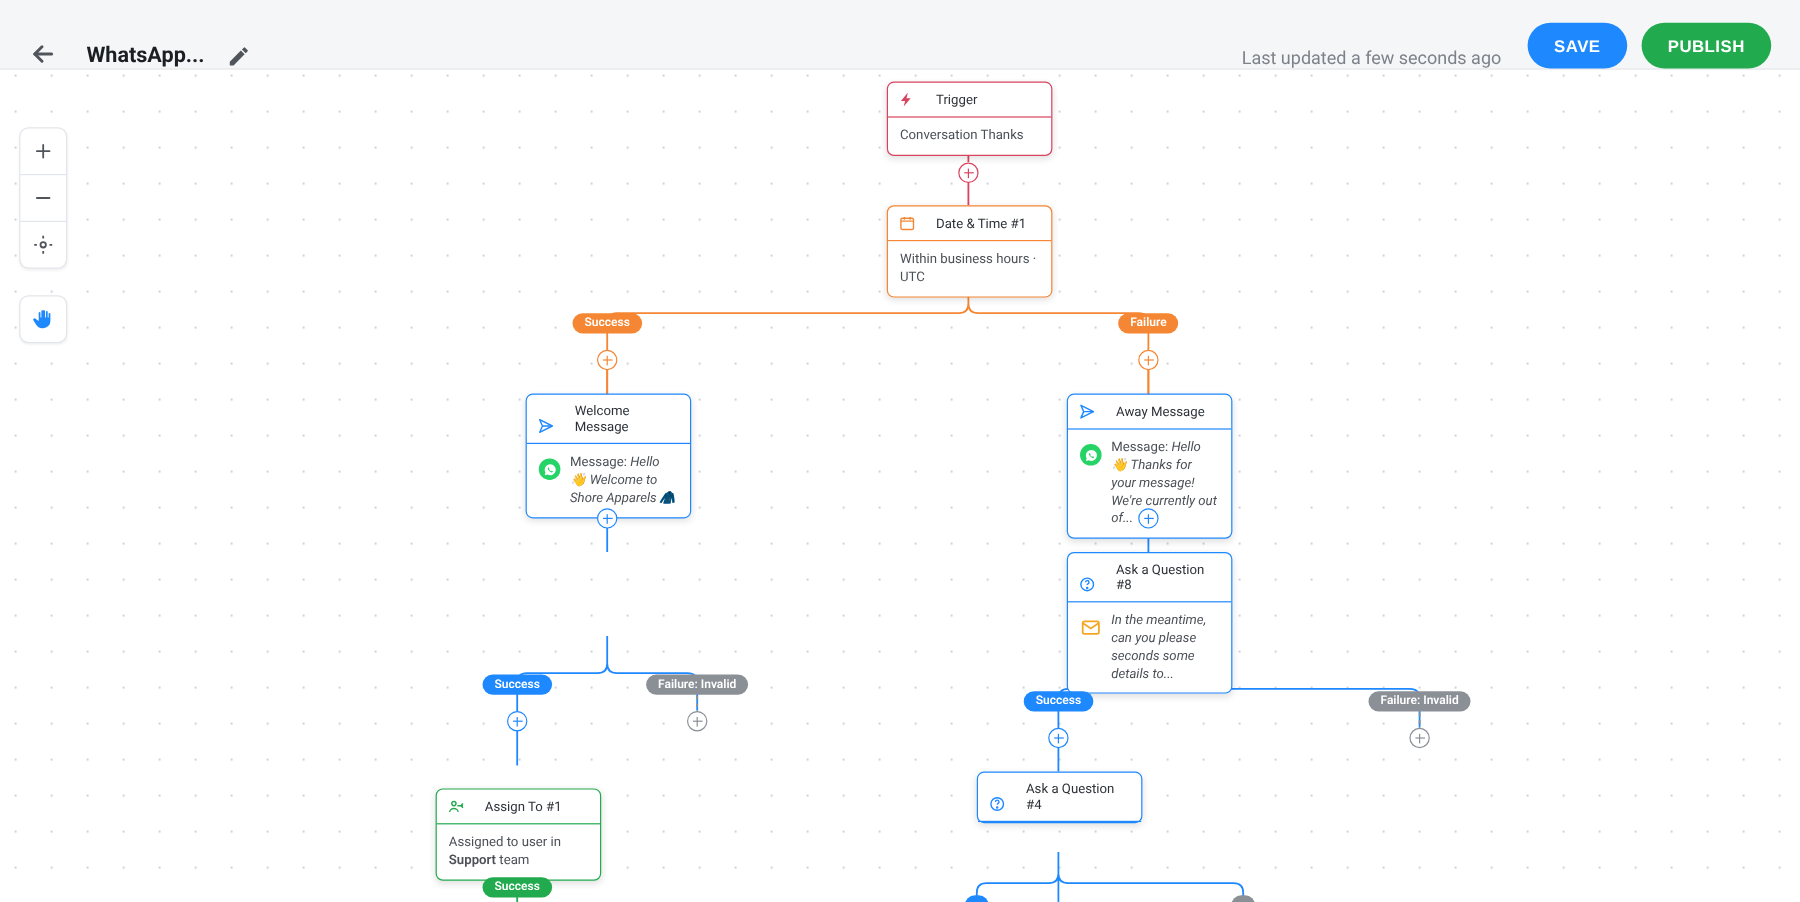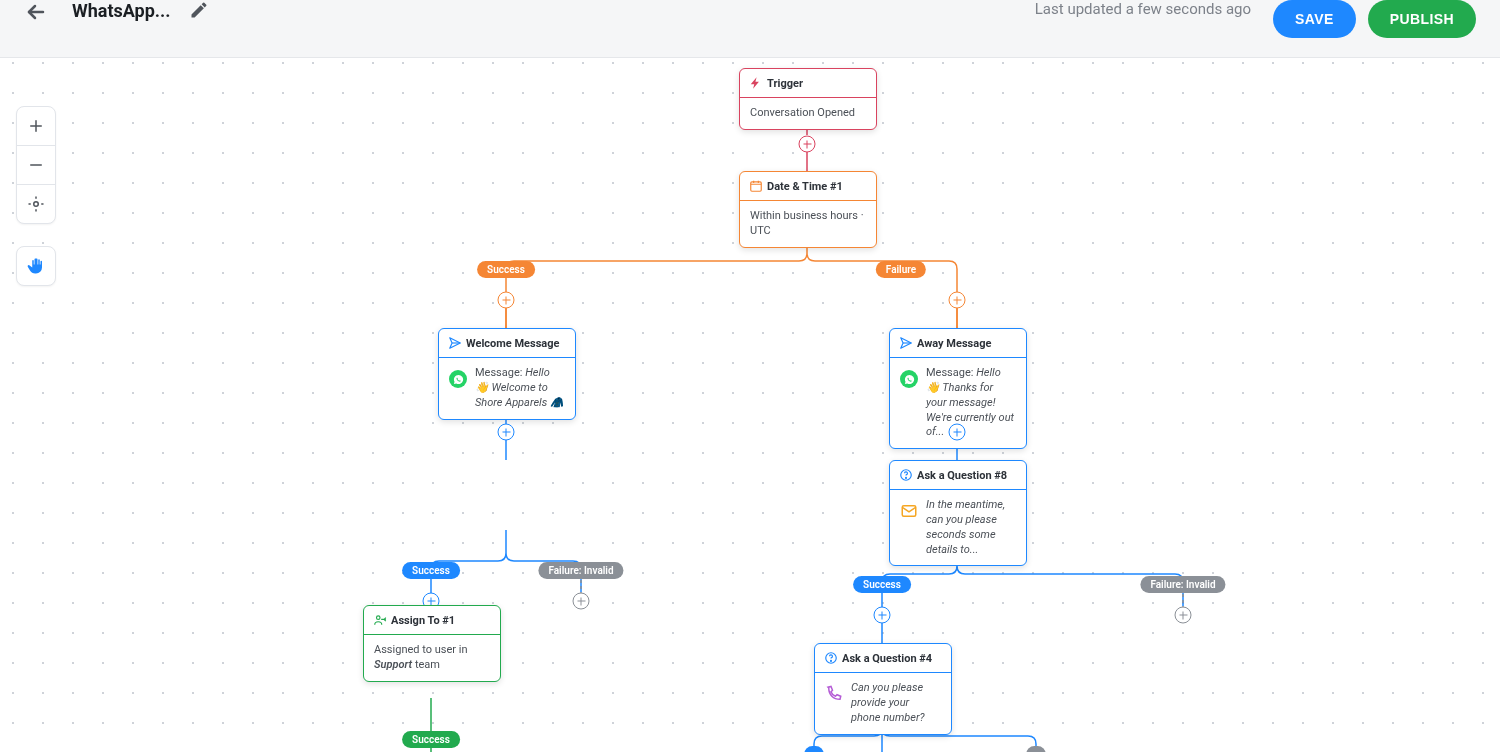--- a/index.html
+++ b/index.html
@@ -1,17 +1,17 @@
 <!DOCTYPE html>
 <html><head>
 <meta charset="utf-8">
 <style>
   html,body{margin:0;padding:0;width:1500px;height:752px;font-family:-apple-system,BlinkMacSystemFont,"Segoe UI",Roboto,Helvetica,Arial,sans-serif;background:#fff;overflow:hidden}
   
-  .header{position:absolute;top:0;left:0;right:0;height:58px;background:#f5f6f7;border-bottom:1px solid #e5e7ea;display:flex;align-items:flex-start;padding:0 24px;box-sizing:border-box}
+  .header{position:absolute;top:0;left:0;right:0;height:58px;background:#f5f6f7;border-bottom:1px solid #e5e7ea;display:flex;align-items:flex-end;padding:0 24px;box-sizing:border-box}
   .back-arrow{width:24px;height:24px;color:#50555c;cursor:pointer}
   .back-arrow svg{width:100%;height:100%}
   .title{font-size:18px;font-weight:700;color:#1b1f23;margin-left:24px}
   .edit-icon{width:20px;height:20px;color:#50555c;margin-left:18px;cursor:pointer}
   .edit-icon svg{width:100%;height:100%}
   .spacer{flex:1}
   .updated{font-size:15px;color:#7d828a;margin-right:22px}
   .btn{border:none;border-radius:19px;height:38px;padding:0 22px;font-size:14px;font-weight:700;letter-spacing:.4px;cursor:pointer}
   .btn-save{background:#1e88ff;color:#fff;margin-right:12px}
   .btn-publish{background:#22aa4e;color:#fff}
@@ -20,29 +20,29 @@
     radial-gradient(circle,#cfd3d9 1.2px,transparent 1.2px);
     background-size:30px 30px;background-position:-2px -10px}
   
   .tools{position:absolute;display:flex;flex-direction:column;gap:0}
   .tool-group{background:#fff;border:1px solid #e2e5ea;border-radius:8px;box-shadow:0 1px 2px rgba(0,0,0,.05)}
   .tool{width:38px;height:38px;display:flex;align-items:center;justify-content:center;color:#50555c;cursor:pointer}
   .tool+.tool{border-top:1px solid #e2e5ea}
   .tool svg{width:18px;height:18px}
   
   .node{position:absolute;background:#fff;border:1px solid;border-radius:6px;box-shadow:0 2px 6px rgba(0,0,0,.12);width:136px}
-  .node .hd{display:flex;align-items:flex-end;gap:4px;padding:7px 9px;border-bottom:1px solid;font-size:11px;font-weight:700;color:#2d3239}
+  .node .hd{display:flex;align-items:flex-end;gap:17px;padding:7px 9px;border-bottom:1px solid;font-size:11px;font-weight:400;color:#2d3239}
   .node .hd .nicon{width:14px;height:14px;flex:none}
   .node .bd{padding:8px 10px;font-size:11px;color:#4b5057;line-height:1.35}
   .node .bd.withicon{display:flex;gap:8px;align-items:flex-start}
   .node .bd.withicon .bicon{width:18px;height:18px;flex:none;margin-top:4px}
   .node .bd .msgwrap{flex:1}
   .node .bd .lbl-static{font-style:normal}
   .node .bd .val-italic{font-style:italic}
-  .node .bd .val-strong-italic{font-style:italic;font-weight:600}
+  .node .bd .val-strong-italic{font-weight:600}
   
   .theme-red{border-color:#d9435f}
   .theme-red .hd{border-color:#d9435f}
   .theme-orange{border-color:#f58634}
   .theme-orange .hd{border-color:#f58634}
   .theme-blue{border-color:#1e88ff}
   .theme-blue .hd{border-color:#1e88ff}
   .theme-green{border-color:#22aa4e}
   .theme-green .hd{border-color:#22aa4e}
   
@@ -150,38 +150,38 @@
     <path d="M882 652 V694 M882 670 Q882 678 874 678 L822 678 Q814 678 814 686 V694 M882 670 Q882 678 890 678 L1028 678 Q1036 678 1036 686 V694" stroke="#1e88ff" stroke-width="1.5" fill="none"></path>
   </svg>
 
   <div class="node theme-red" style="left:739px;top:10px">
     <div class="hd">
       <span class="nicon" style="color:#d9435f"><svg viewBox="0 0 24 24" fill="currentColor">
             <path d="M13 2 3 14h6l-2 8 10-12h-6z"></path>
           </svg></span>
       <span>Trigger</span>
     </div>
-    <div class="bd"><span>Conversation Opened</span></div>
+    <div class="bd"><span>Conversation Thanks</span></div>
   </div>
 
   <div class="plus plus-red" style="left:807px;top:86px"></div>
 
   <div class="node theme-orange" style="left:739px;top:113px">
     <div class="hd">
       <span class="nicon" style="color:#f58634"><svg viewBox="0 0 24 24" fill="none" stroke="currentColor" stroke-width="2">
             <rect x="3" y="5" width="18" height="16" rx="2"></rect>
             <path d="M3 9h18M8 3v4M16 3v4"></path>
           </svg></span>
       <span>Date &amp; Time #1</span>
     </div>
     <div class="bd"><span>Within business hours · UTC</span></div>
   </div>
 
   <div class="pill pill-orange" style="left:506px;top:203px">Success</div>
-  <div class="pill pill-orange" style="left:901px;top:203px">Failure</div>
+  <div class="pill pill-orange" style="left:957px;top:203px">Failure</div>
   <div class="plus plus-orange" style="left:506px;top:242px"></div>
   <div class="plus plus-orange" style="left:957px;top:242px"></div>
 
   <div class="node theme-blue" style="left:889px;top:270px">
     <div class="hd">
       <span class="nicon" style="color:#1e88ff"><svg viewBox="0 0 24 24" fill="none" stroke="currentColor" stroke-width="2" stroke-linejoin="round">
             <path d="M3 3l18 9-18 9 4-9-4-9z"></path>
             <path d="M7 12h14"></path>
           </svg></span>
       <span>Away Message</span>
@@ -247,21 +247,21 @@
   <div class="pill pill-blue" style="left:431px;top:504px">Success</div>
   <div class="pill pill-grey" style="left:581px;top:504px">Failure: Invalid</div>
   <div class="plus plus-blue" style="left:431px;top:543px"></div>
   <div class="plus plus-grey" style="left:581px;top:543px"></div>
 
   <div class="pill pill-blue" style="left:882px;top:518px">Success</div>
   <div class="pill pill-grey" style="left:1183px;top:518px">Failure: Invalid</div>
   <div class="plus plus-blue" style="left:882px;top:557px"></div>
   <div class="plus plus-grey" style="left:1183px;top:557px"></div>
 
-  <div class="node theme-green" style="left:363px;top:547px">
+  <div class="node theme-green" style="left:363px;top:599px">
     <div class="hd">
       <span class="nicon" style="color:#22aa4e"><svg viewBox="0 0 24 24" fill="none" stroke="currentColor" stroke-width="2">
             <circle cx="9" cy="8" r="3"></circle>
             <path d="M3 20c0-3 3-5 6-5s6 2 6 5"></path>
             <path d="M22 8l-3 3 3 3M14 11h8"></path>
           </svg></span>
       <span>Assign To #1</span>
     </div>
     <div class="bd">
       <span class="lbl-static">Assigned to user in </span><span class="val-strong-italic">Support</span><span class="lbl-static"> team</span>
@@ -272,24 +272,18 @@
 
   <div class="node theme-blue" style="left:814px;top:585px">
     <div class="hd">
       <span class="nicon" style="color:#1e88ff"><svg viewBox="0 0 24 24" fill="none" stroke="currentColor" stroke-width="2">
             <circle cx="12" cy="12" r="9"></circle>
             <path d="M9.5 9a2.5 2.5 0 1 1 3.5 2.3c-.8.4-1 .9-1 1.7"></path>
             <circle cx="12" cy="17" r=".8" fill="currentColor"></circle>
           </svg></span>
       <span>Ask a Question #4</span>
     </div>
-    <div class="bd withicon">
-      <span class="bicon" style="color:#b55cd6"><svg viewBox="0 0 24 24" fill="none" stroke="currentColor" stroke-width="2">
-            <path d="M5 4c0 9 6 15 15 15l1-4-5-2-2 2c-3-1-5-3-6-6l2-2-2-5-4 1z"></path>
-          </svg></span>
-      <span class="msgwrap val-italic">Can you please provide your phone number?</span>
-    </div>
   </div>
 
   <div class="pill pill-blue" style="left:814px;top:688px"></div>
   <div class="pill pill-grey" style="left:1036px;top:688px"></div>
 
 </div>
 
 </body></html>

